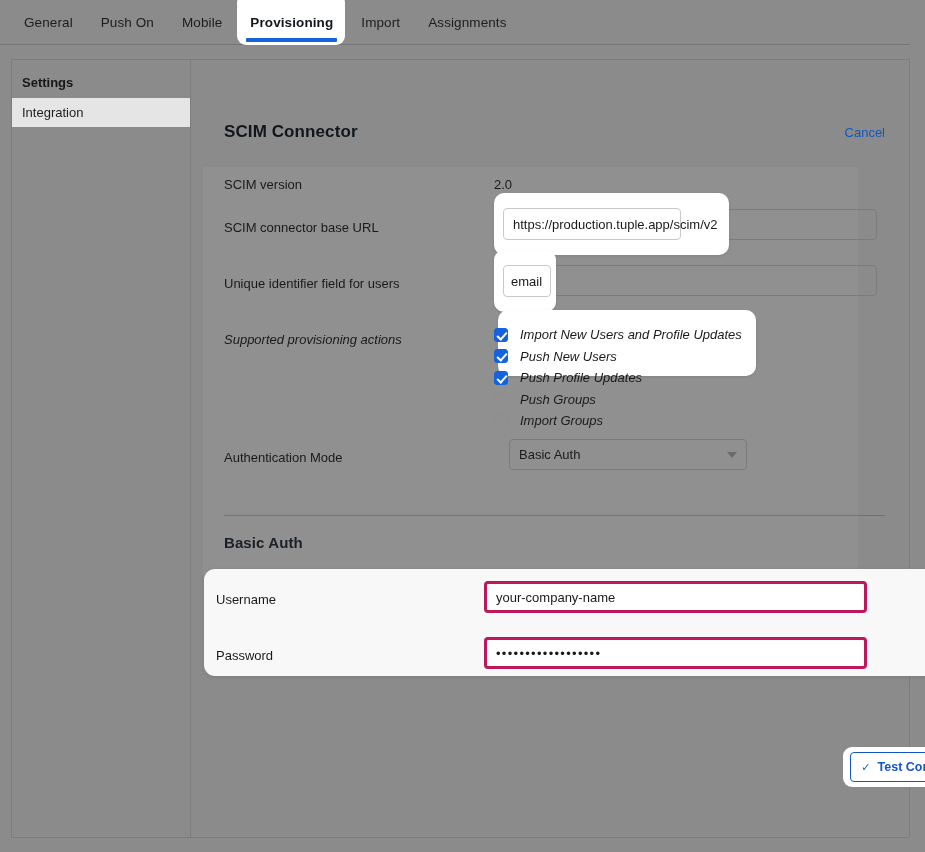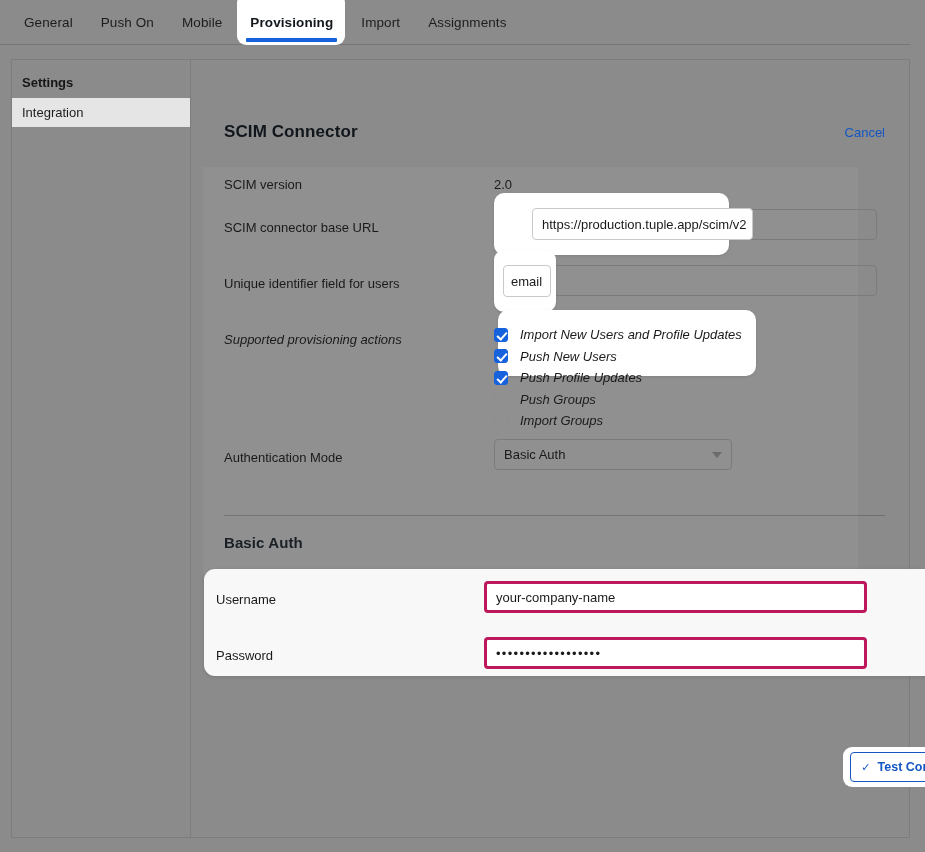--- a/index.html
+++ b/index.html
@@ -181,21 +181,21 @@
     border: 1px solid #c9c9c9;
     color: #1a1a1a;
   }
 
   
   .halo-url {
     left: 0px; top: -16px;
     width: 235px; height: 62px;
     padding: 15px 9px;
   }
-  .halo-url .input { width: 221px; height: 32px; margin-left: 29px; }
+  .halo-url .input { width: 178px; height: 32px; }
 
   
   .halo-email {
     left: 0px; top: -15px;
     width: 62px; height: 62px;
     padding: 15px 0 0 9px;
   }
   .halo-email .input { width: 48px; height: 32px; padding: 0 7px; }
 
   
@@ -429,21 +429,21 @@
                 <span>Push Groups</span>
               </div>
               <div class="check-row">
                 <span class="cb"></span>
                 <span>Import Groups</span>
               </div>
             </div>
           </div>
         </div>
 
-        <div class="row" style="min-height:56px;">
+        <div class="row" style="min-height:56px;gap:15px;">
           <div class="row-label">Authentication Mode</div>
           <div class="row-field">
             <div class="select">
               <span>Basic Auth</span>
               <span class="caret"></span>
             </div>
           </div>
         </div>
 
       </div>

